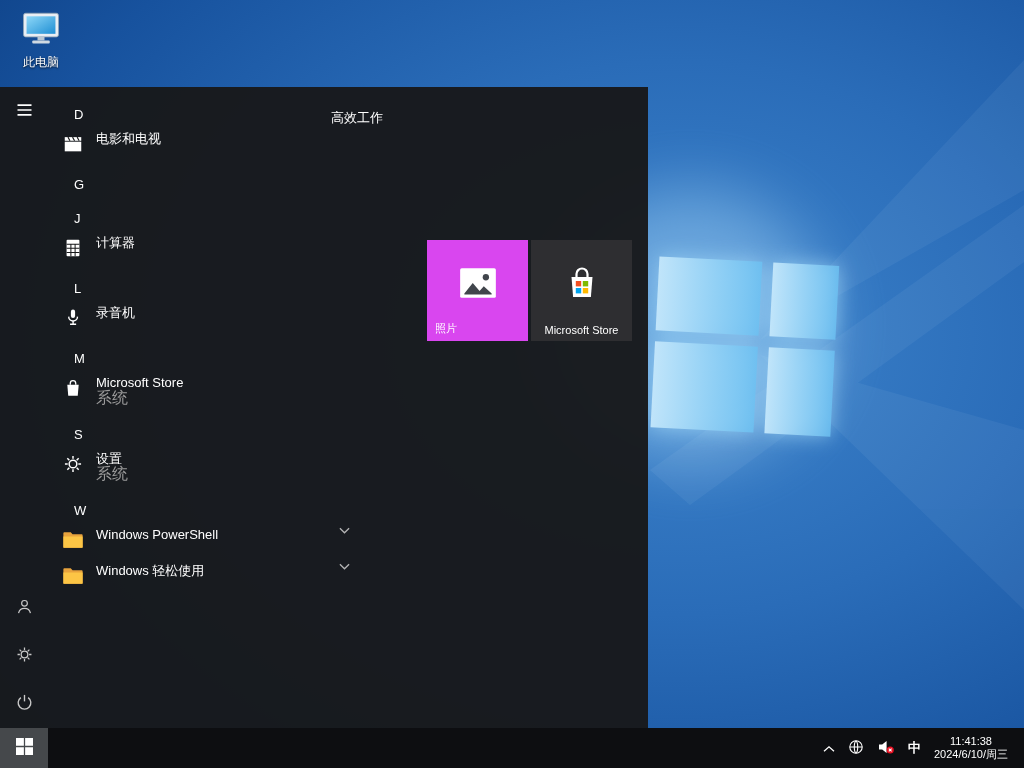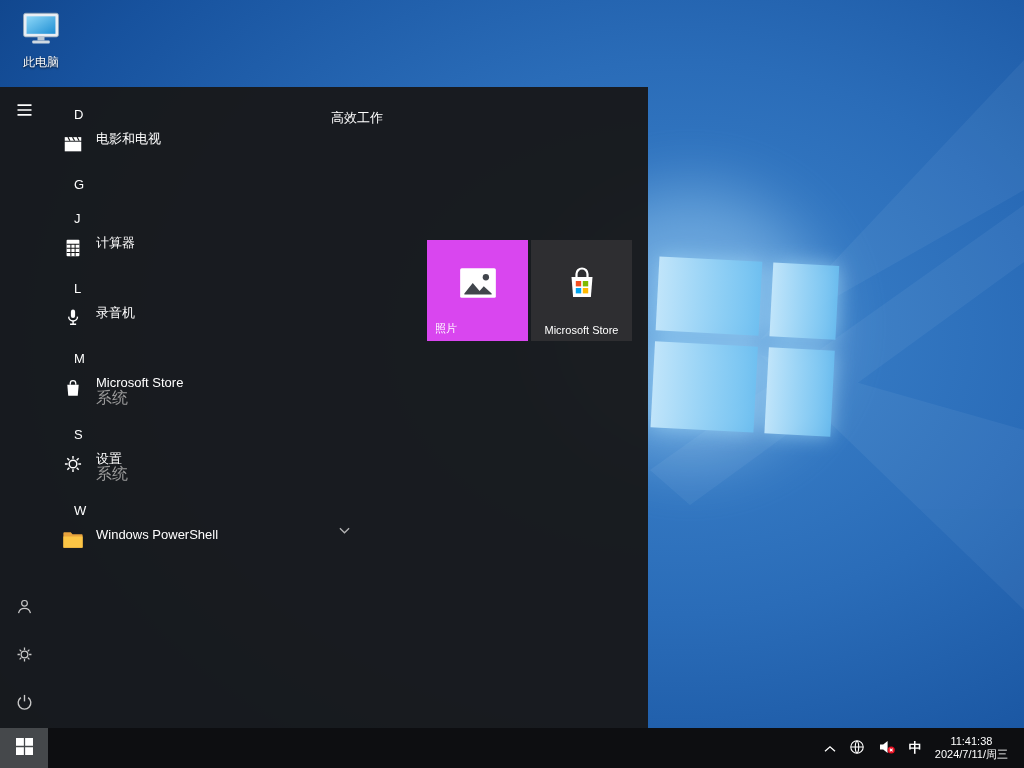--- a/index.html
+++ b/index.html
@@ -233,20 +233,36 @@
           </span>
           <span class="app-texts">
             <span class="app-label">Windows PowerShell</span>
           </span>
           <span class="chev">
             <svg viewBox="0 0 12 7" width="11" height="7" fill="none" stroke="#cfcfcf" stroke-width="1.4">
               <path d="M1 1l5 5 5-5"></path>
             </svg>
           </span>
         </div>
+        <div class="app-row">
+          <span class="app-icon">
+            <svg viewBox="0 0 24 22">
+              <path d="M1.5 3.5a1 1 0 0 1 1-1h7l2 2.3h10a1 1 0 0 1 1 1v12.7a1 1 0 0 1-1 1h-19a1 1 0 0 1-1-1z" fill="#e8a33d"></path>
+              <path d="M1.5 7.3h21v11.2a1 1 0 0 1-1 1h-19a1 1 0 0 1-1-1z" fill="#fcc545"></path>
+            </svg>
+          </span>
+          <span class="app-texts">
+            <span class="app-label">Windows 轻松使用</span>
+          </span>
+          <span class="chev">
+            <svg viewBox="0 0 12 7" width="11" height="7" fill="none" stroke="#cfcfcf" stroke-width="1.4">
+              <path d="M1 1l5 5 5-5"></path>
+            </svg>
+          </span>
+        </div>
       </div>
 
     <div class="tiles-header">高效工作</div>
 
     <div class="tile tile-photos">
       <span class="tile-icon">
         <svg width="42" height="42" viewBox="0 0 40 40">
           <rect x="3" y="6" width="34" height="28" rx="1.5" fill="#fff"></rect>
           <path d="M7 30l8-10 6.5 7.5 4-4.5 7.5 7v1H7z" fill="#41454c"></path>
           <circle cx="27.5" cy="14.5" r="3" fill="#41454c"></circle>
@@ -302,18 +318,18 @@
             <circle cx="13.2" cy="11" r="3.6" fill="#e81123"></circle>
             <path d="M11.8 9.6l2.8 2.8M14.6 9.6l-2.8 2.8" stroke="#fff" stroke-width="1.1"></path>
           </svg>
         </span>
       </button>
       <button class="tray-btn">
         <span class="ime">中</span>
       </button>
       <div class="clock">
         <div>11:41:38</div>
-        <div>2024/7/11/周三</div>
+        <div>2024/6/10/周三</div>
       </div>
     </div>
   </div>
 
 </div>
 
 </body></html>

